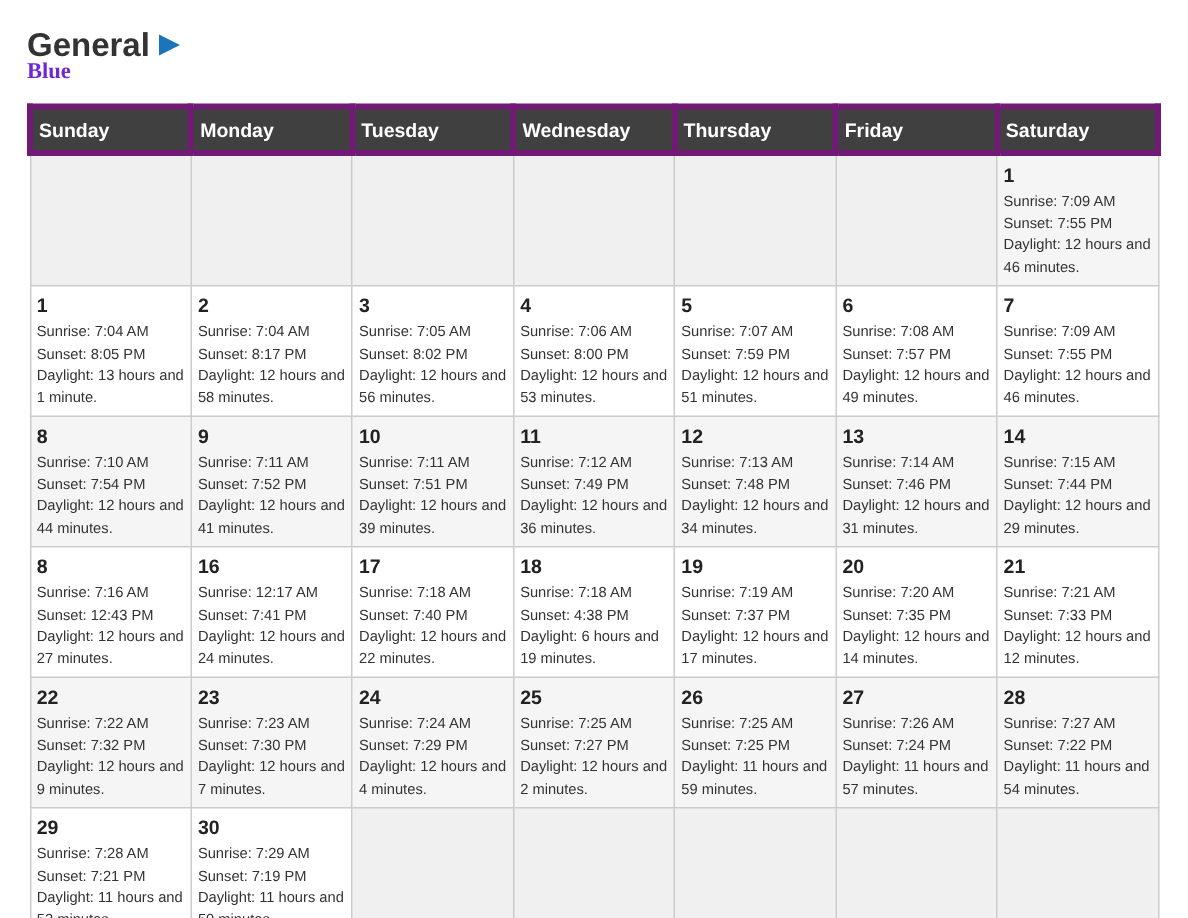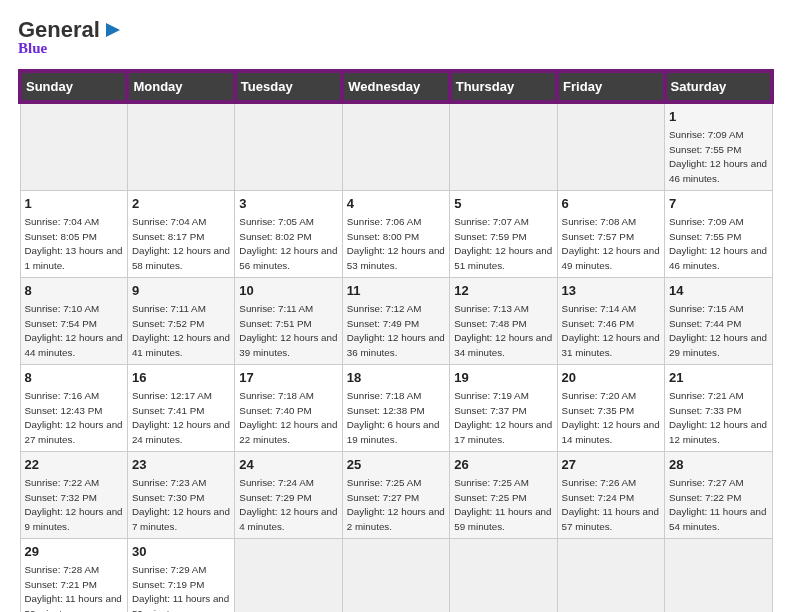--- a/index.html
+++ b/index.html
@@ -141,21 +141,21 @@
           <td><span class="day-num">10</span><span class="day-info">Sunrise: 7:11 AM</span><br><span class="day-info">Sunset: 7:51 PM</span><br><span class="day-info">Daylight: 12 hours and 39 minutes.</span></td>
           <td><span class="day-num">11</span><span class="day-info">Sunrise: 7:12 AM</span><br><span class="day-info">Sunset: 7:49 PM</span><br><span class="day-info">Daylight: 12 hours and 36 minutes.</span></td>
           <td><span class="day-num">12</span><span class="day-info">Sunrise: 7:13 AM</span><br><span class="day-info">Sunset: 7:48 PM</span><br><span class="day-info">Daylight: 12 hours and 34 minutes.</span></td>
           <td><span class="day-num">13</span><span class="day-info">Sunrise: 7:14 AM</span><br><span class="day-info">Sunset: 7:46 PM</span><br><span class="day-info">Daylight: 12 hours and 31 minutes.</span></td>
           <td><span class="day-num">14</span><span class="day-info">Sunrise: 7:15 AM</span><br><span class="day-info">Sunset: 7:44 PM</span><br><span class="day-info">Daylight: 12 hours and 29 minutes.</span></td>
         </tr>
         <tr>
           <td><span class="day-num">8</span><span class="day-info">Sunrise: 7:16 AM</span><br><span class="day-info">Sunset: 12:43 PM</span><br><span class="day-info">Daylight: 12 hours and 27 minutes.</span></td>
           <td><span class="day-num">16</span><span class="day-info">Sunrise: 12:17 AM</span><br><span class="day-info">Sunset: 7:41 PM</span><br><span class="day-info">Daylight: 12 hours and 24 minutes.</span></td>
           <td><span class="day-num">17</span><span class="day-info">Sunrise: 7:18 AM</span><br><span class="day-info">Sunset: 7:40 PM</span><br><span class="day-info">Daylight: 12 hours and 22 minutes.</span></td>
-          <td><span class="day-num">18</span><span class="day-info">Sunrise: 7:18 AM</span><br><span class="day-info">Sunset: 12:38 PM</span><br><span class="day-info">Daylight: 6 hours and 19 minutes.</span></td>
+          <td><span class="day-num">18</span><span class="day-info">Sunrise: 7:18 AM</span><br><span class="day-info">Sunset: 4:38 PM</span><br><span class="day-info">Daylight: 6 hours and 19 minutes.</span></td>
           <td><span class="day-num">19</span><span class="day-info">Sunrise: 7:19 AM</span><br><span class="day-info">Sunset: 7:37 PM</span><br><span class="day-info">Daylight: 12 hours and 17 minutes.</span></td>
           <td><span class="day-num">20</span><span class="day-info">Sunrise: 7:20 AM</span><br><span class="day-info">Sunset: 7:35 PM</span><br><span class="day-info">Daylight: 12 hours and 14 minutes.</span></td>
           <td><span class="day-num">21</span><span class="day-info">Sunrise: 7:21 AM</span><br><span class="day-info">Sunset: 7:33 PM</span><br><span class="day-info">Daylight: 12 hours and 12 minutes.</span></td>
         </tr>
         <tr>
           <td><span class="day-num">22</span><span class="day-info">Sunrise: 7:22 AM</span><br><span class="day-info">Sunset: 7:32 PM</span><br><span class="day-info">Daylight: 12 hours and 9 minutes.</span></td>
           <td><span class="day-num">23</span><span class="day-info">Sunrise: 7:23 AM</span><br><span class="day-info">Sunset: 7:30 PM</span><br><span class="day-info">Daylight: 12 hours and 7 minutes.</span></td>
           <td><span class="day-num">24</span><span class="day-info">Sunrise: 7:24 AM</span><br><span class="day-info">Sunset: 7:29 PM</span><br><span class="day-info">Daylight: 12 hours and 4 minutes.</span></td>
           <td><span class="day-num">25</span><span class="day-info">Sunrise: 7:25 AM</span><br><span class="day-info">Sunset: 7:27 PM</span><br><span class="day-info">Daylight: 12 hours and 2 minutes.</span></td>
           <td><span class="day-num">26</span><span class="day-info">Sunrise: 7:25 AM</span><br><span class="day-info">Sunset: 7:25 PM</span><br><span class="day-info">Daylight: 11 hours and 59 minutes.</span></td>

